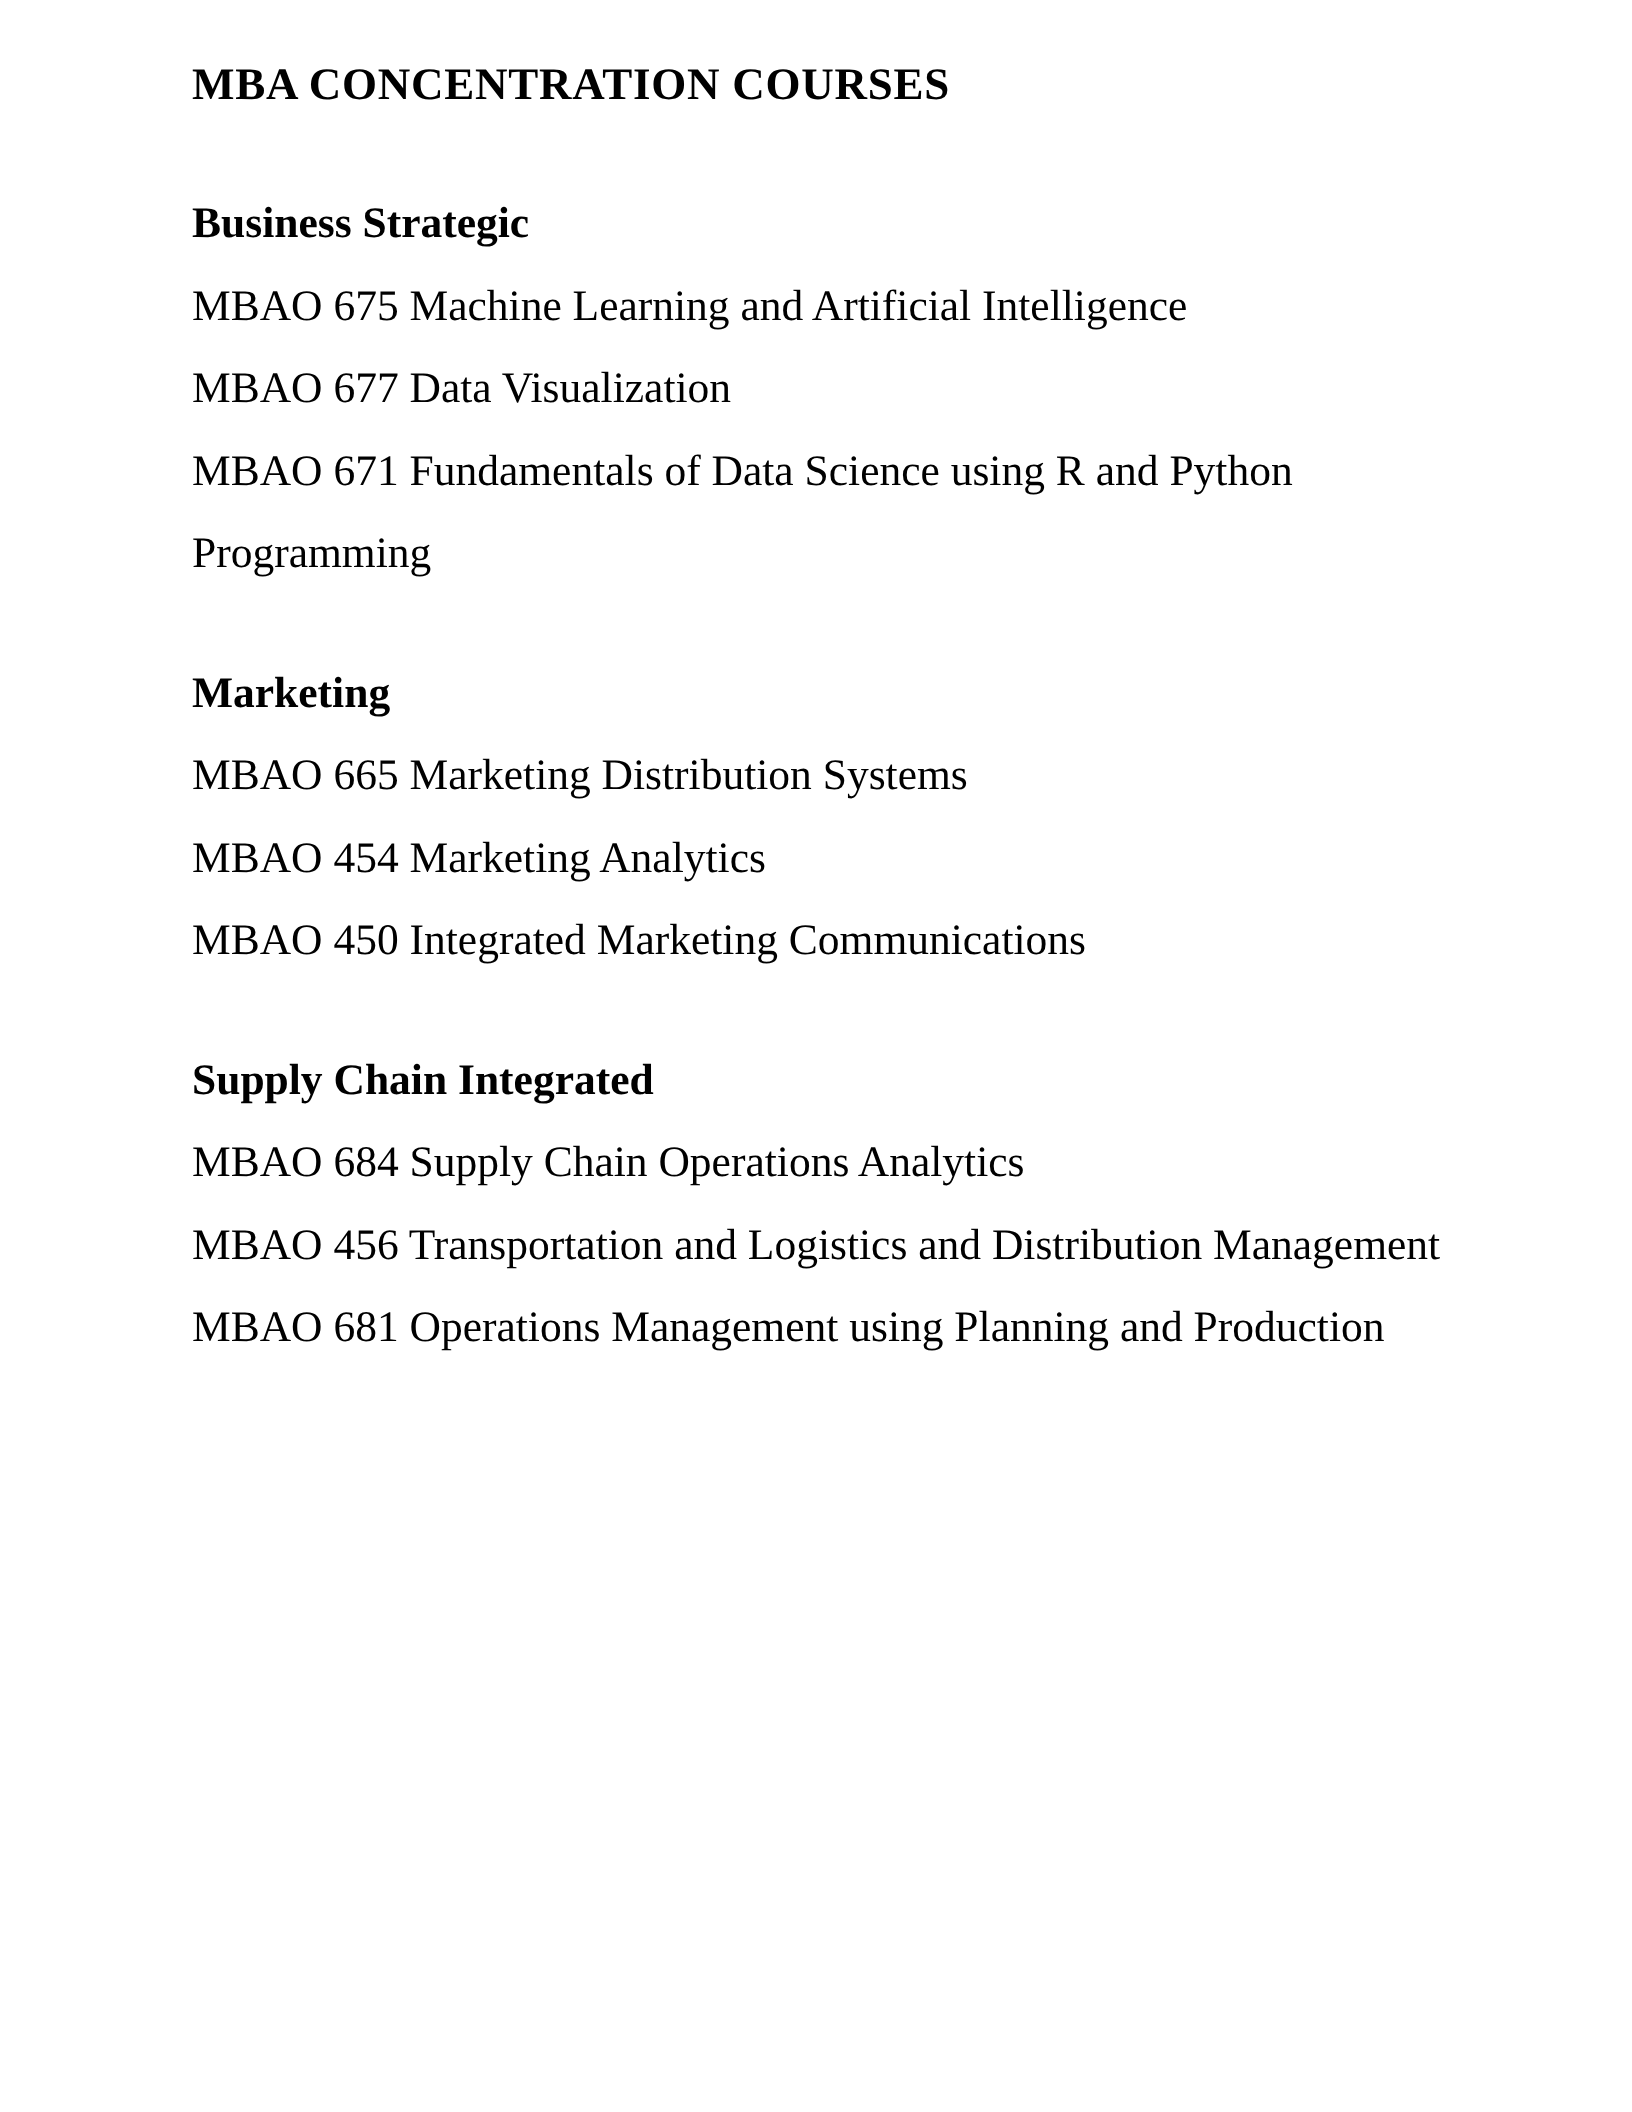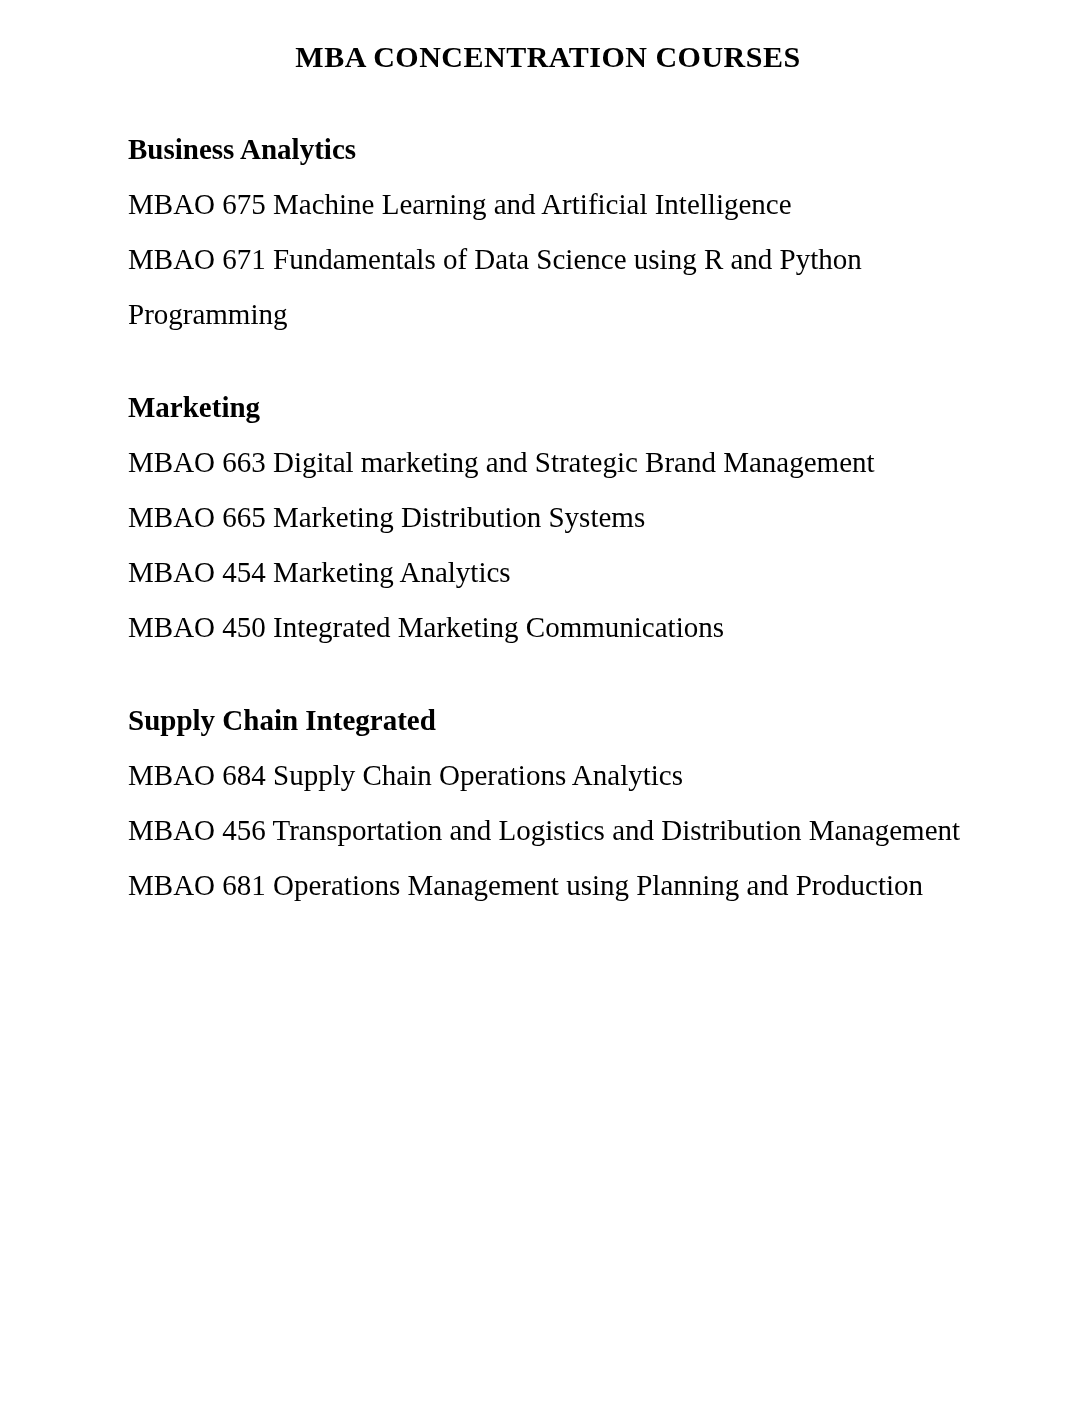--- a/index.html
+++ b/index.html
@@ -16,21 +16,20 @@
     font-family: "Liberation Serif", "DejaVu Serif", serif;
     overflow: hidden;
     box-sizing: border-box;
   }
   .content {
     box-sizing: border-box;
     padding: 29px 120px 0 128px; 
   }
   .doc-title {
     margin: 0;
-    text-align: center;
     font-size: 30px;
     font-weight: bold;
     line-height: 55px;
     letter-spacing: 0.5px;
   }
   .course-section {
     margin-top: 38px;
   }
   .section-heading {
     margin: 0;
@@ -46,27 +45,27 @@
   }
 </style>
 </head>
 <body>
 
 <div class="page">
   <div class="content">
     <h1 class="doc-title">MBA CONCENTRATION COURSES</h1>
     <div id="sections">
         <div class="course-section">
-          <h2 class="section-heading">Business Analytics</h2>
+          <h2 class="section-heading">Business Strategic</h2>
           <p class="course-line">MBAO 675 Machine Learning and Artificial Intelligence</p>
+          <p class="course-line">MBAO 677 Data Visualization</p>
           <p class="course-line">MBAO 671 Fundamentals of Data Science using R and Python Programming</p>
         </div>
         <div class="course-section">
           <h2 class="section-heading">Marketing</h2>
-          <p class="course-line">MBAO 663 Digital marketing and Strategic Brand Management</p>
           <p class="course-line">MBAO 665 Marketing Distribution Systems</p>
           <p class="course-line">MBAO 454 Marketing Analytics</p>
           <p class="course-line">MBAO 450 Integrated Marketing Communications</p>
         </div>
         <div class="course-section">
           <h2 class="section-heading">Supply Chain Integrated</h2>
           <p class="course-line">MBAO 684 Supply Chain Operations Analytics</p>
           <p class="course-line">MBAO 456 Transportation and Logistics and Distribution Management</p>
           <p class="course-line">MBAO 681 Operations Management using Planning and Production</p>
         </div>

